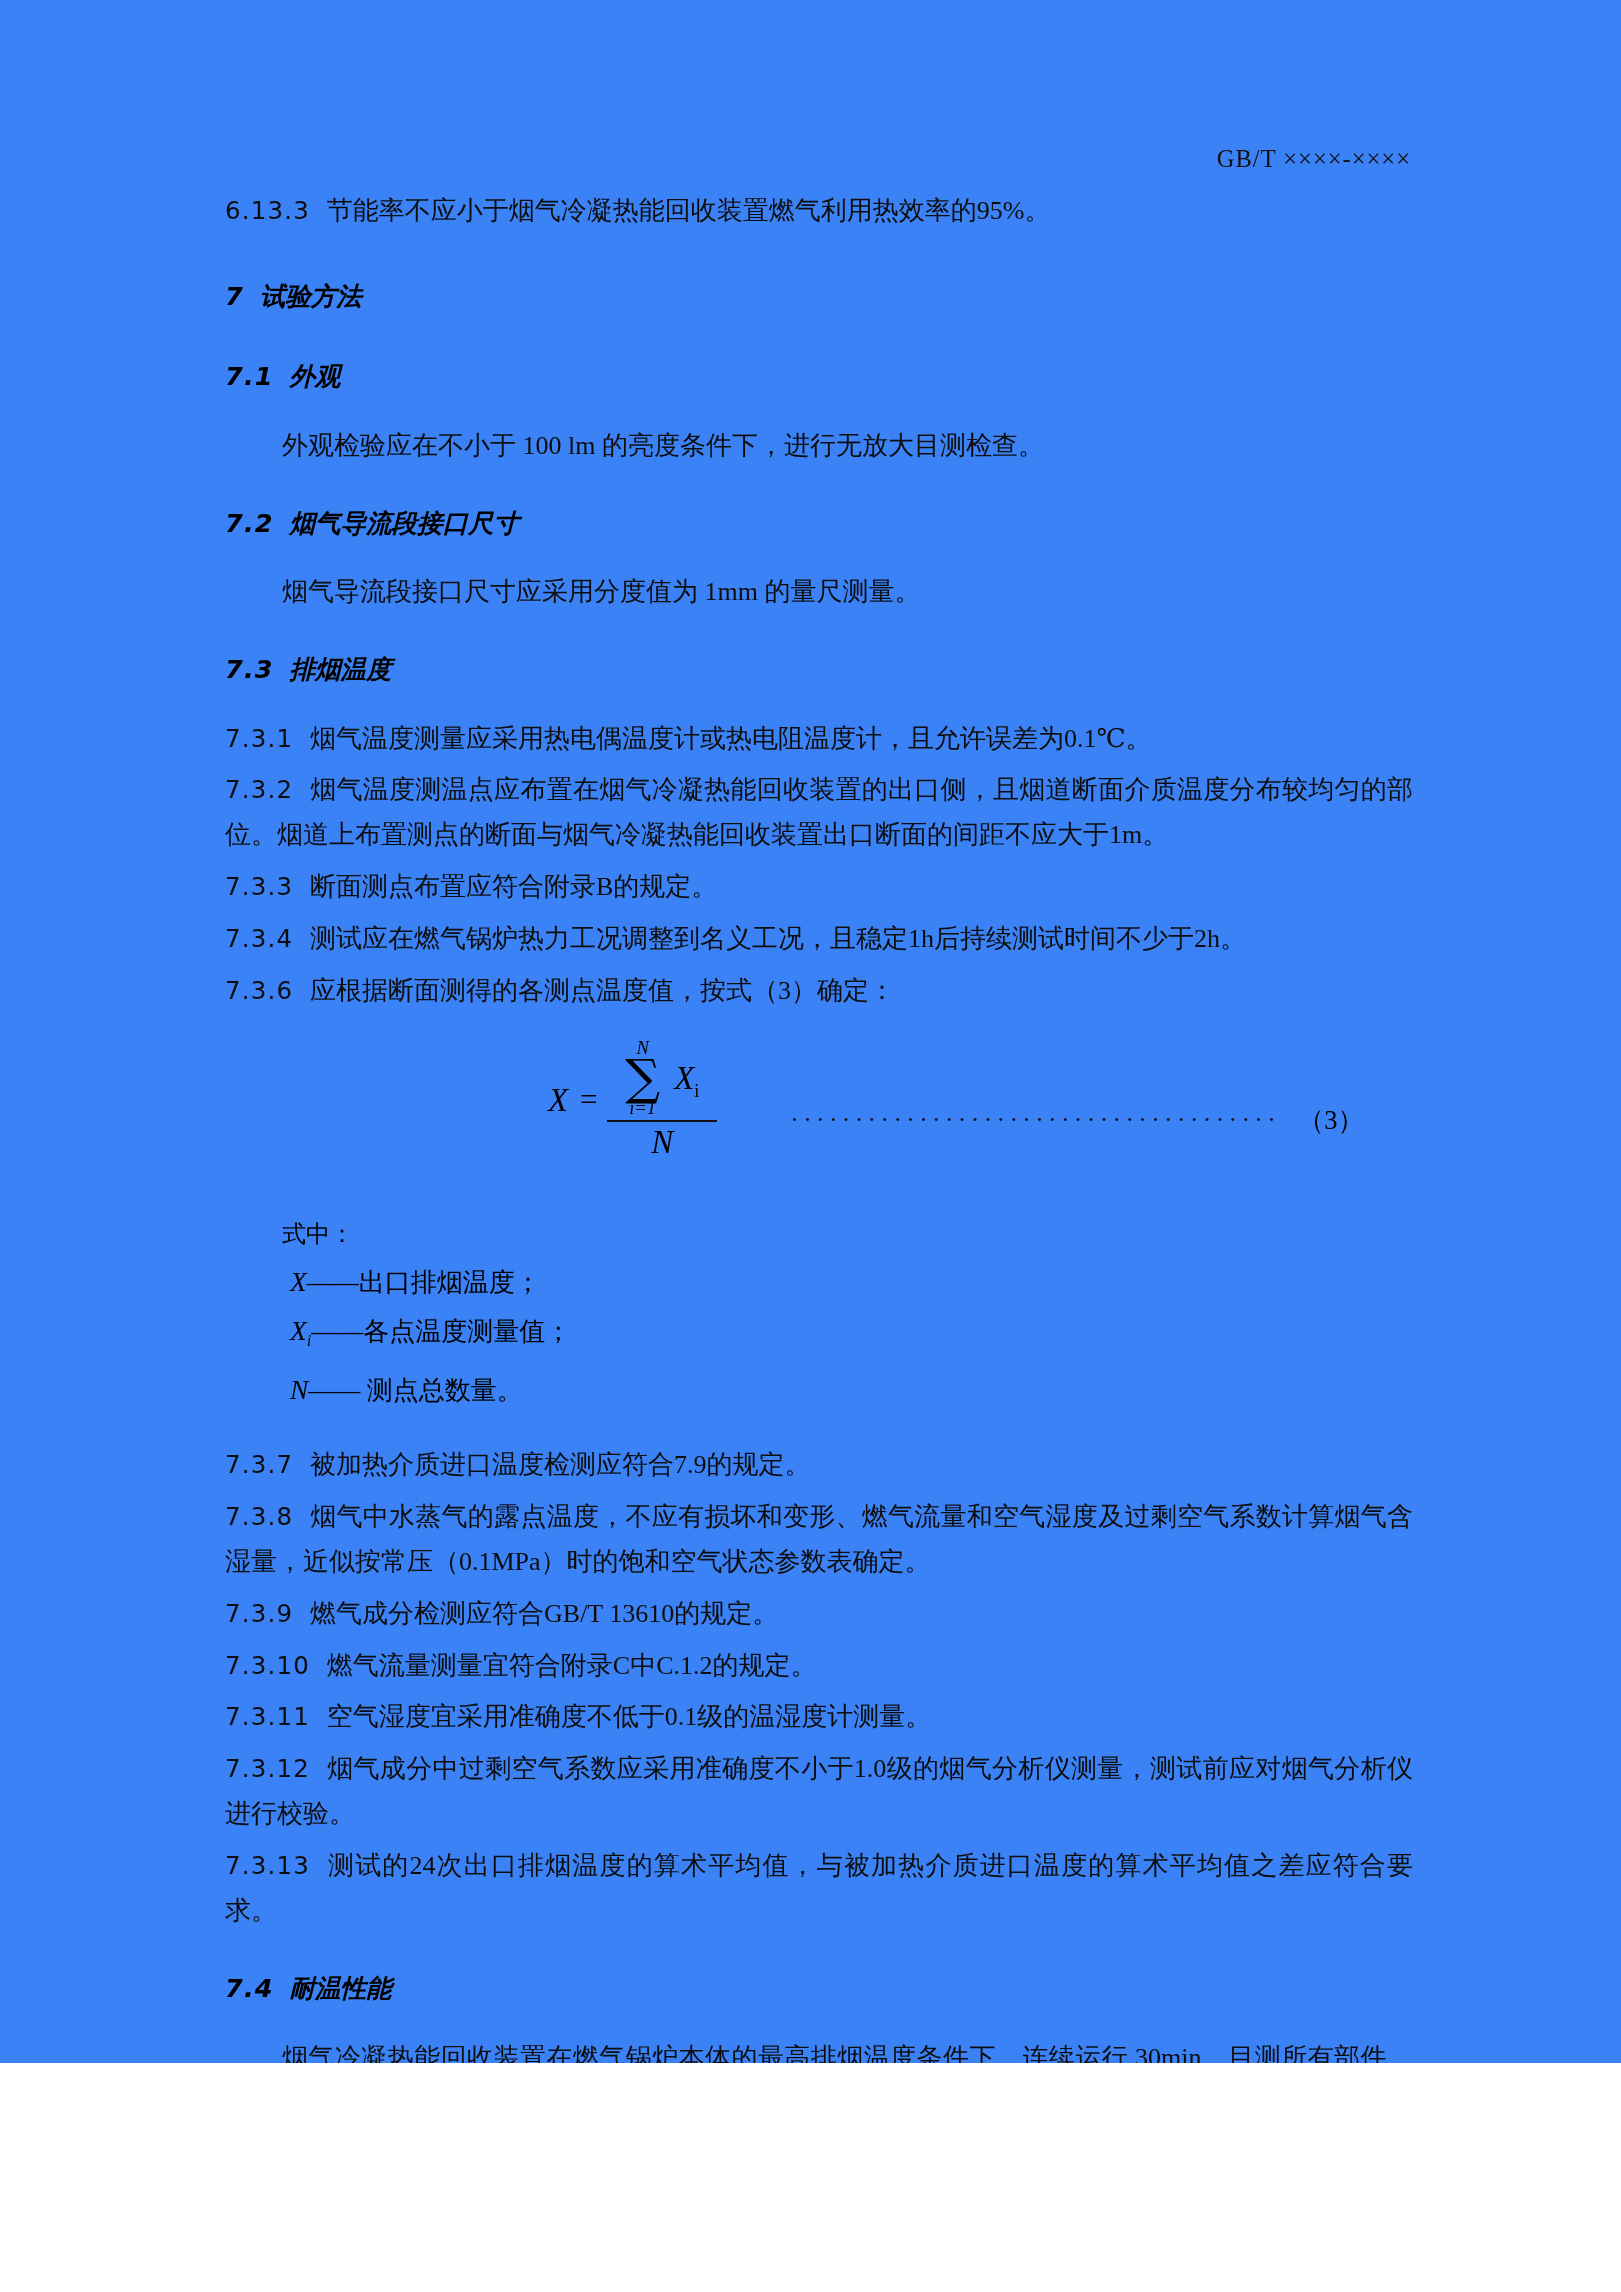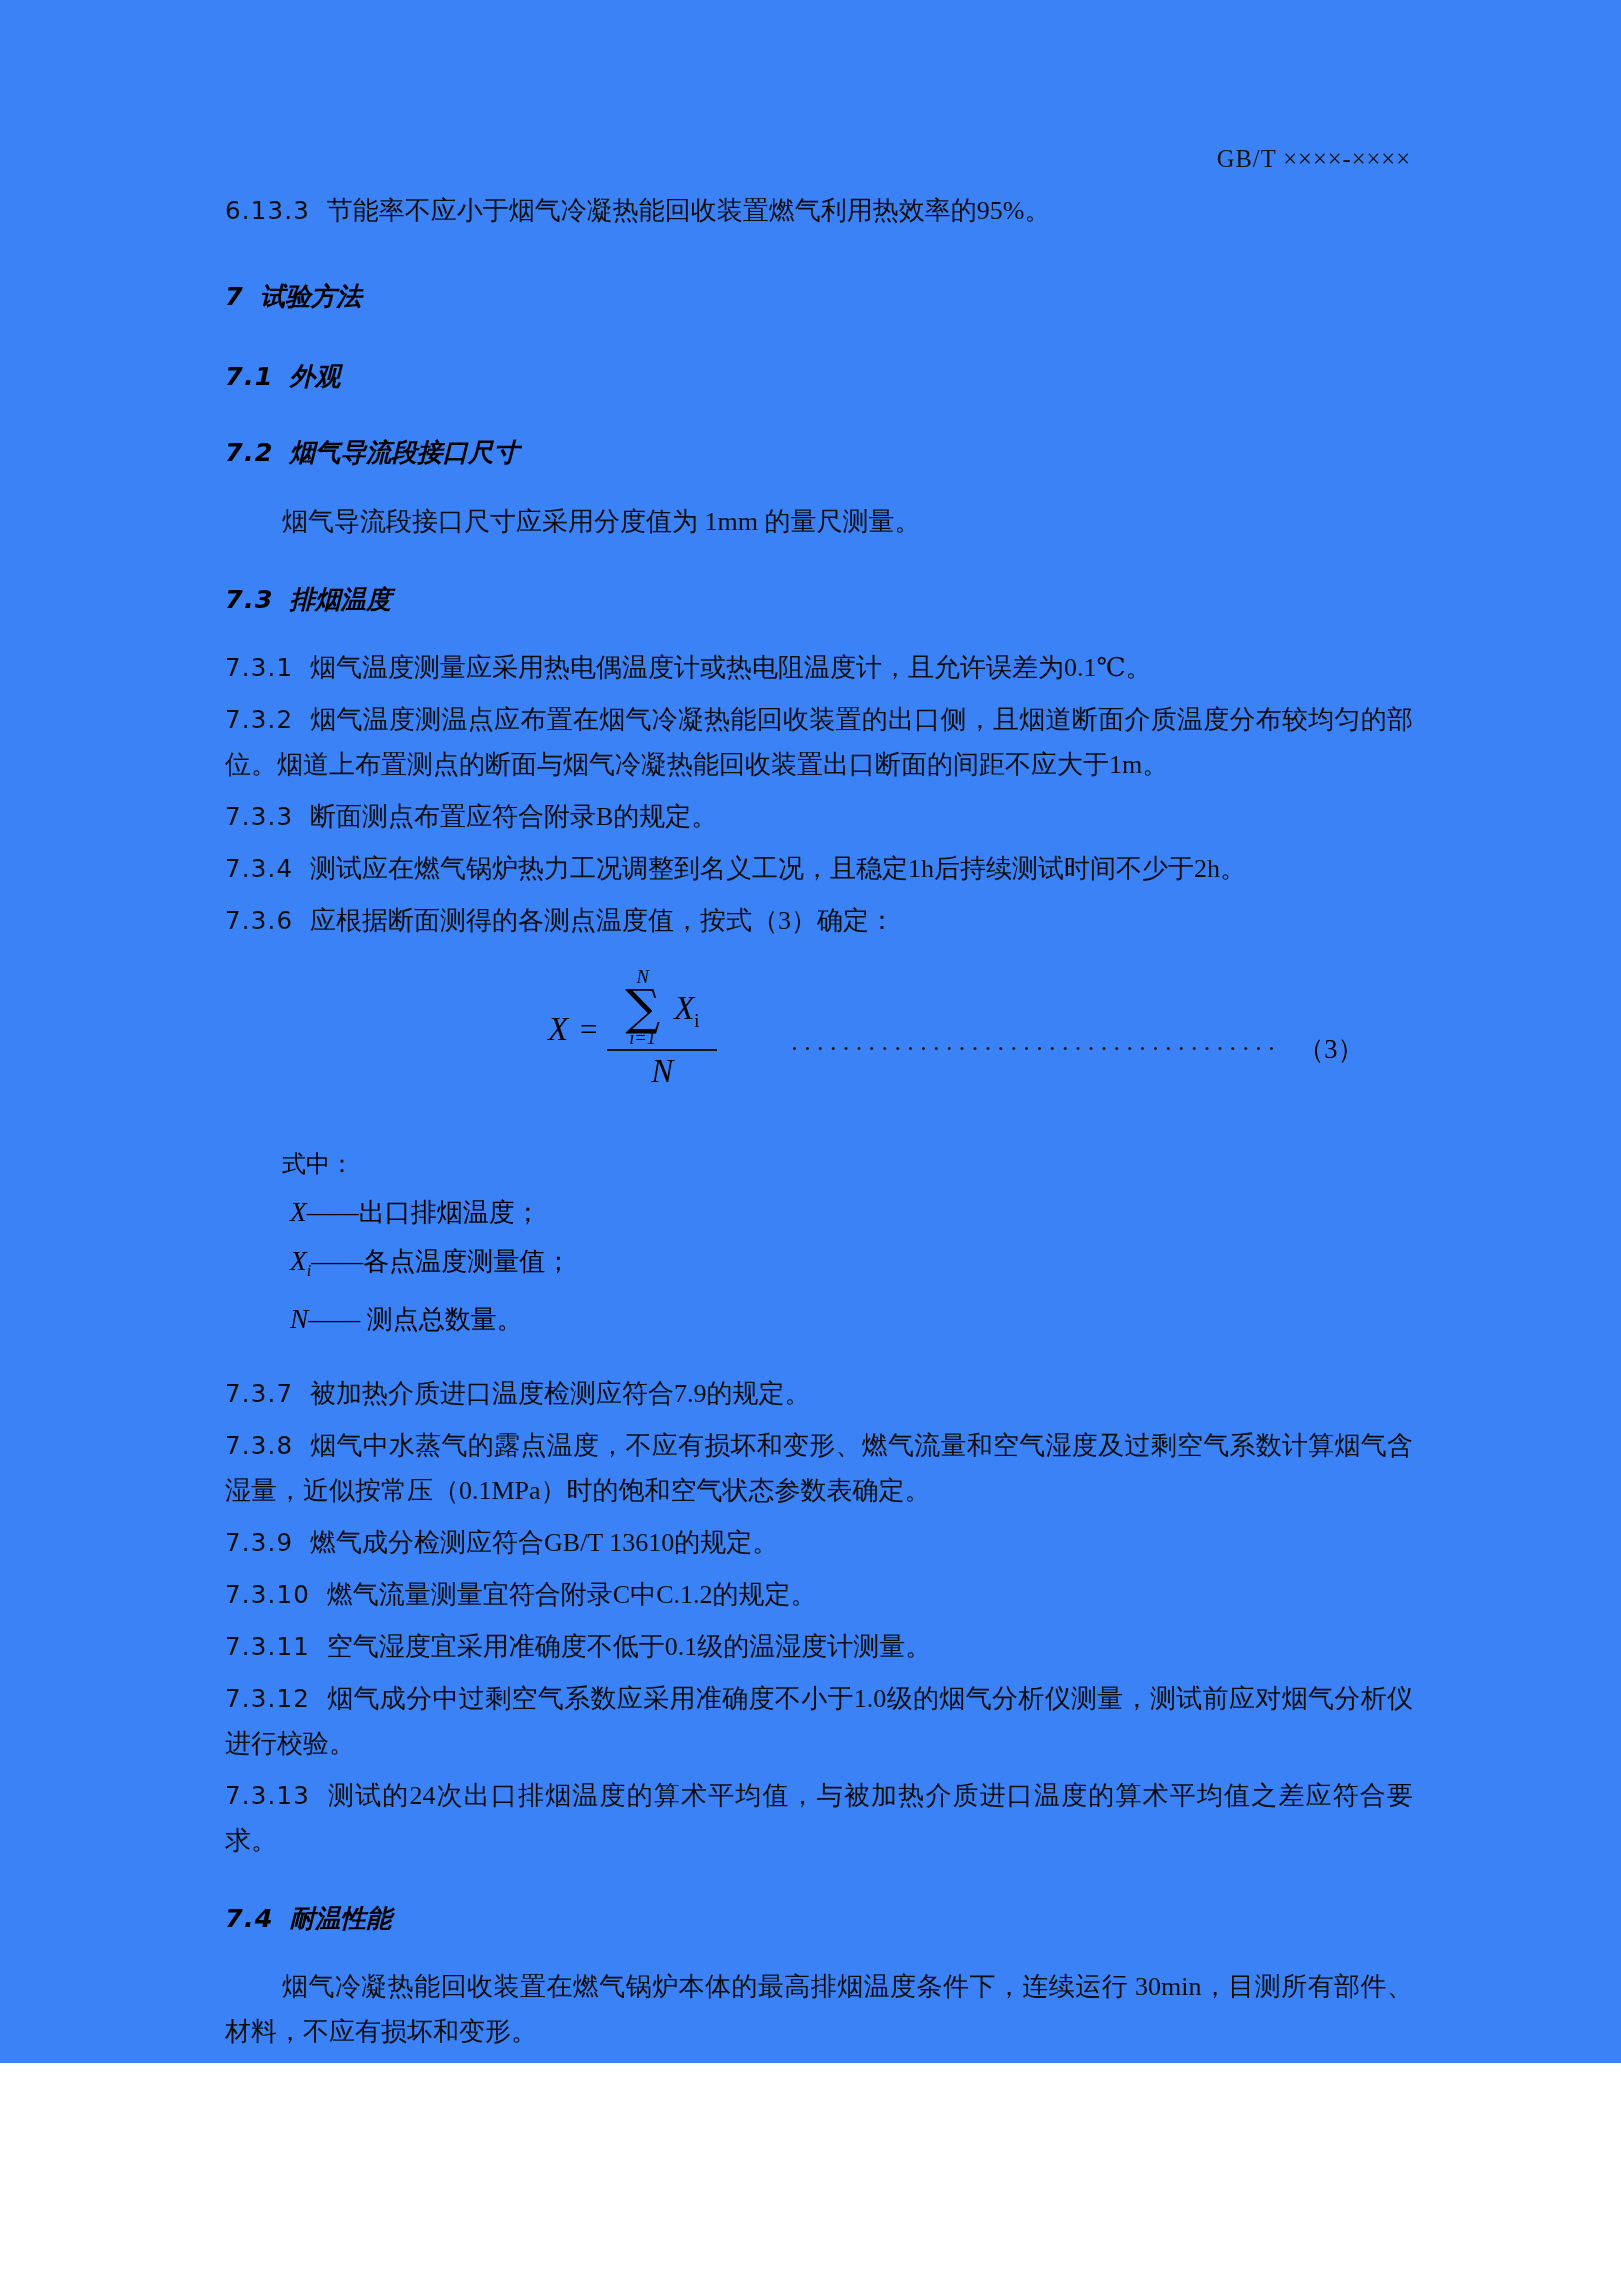--- a/index.html
+++ b/index.html
@@ -229,20 +229,21 @@
       <span class="num">6.13.3</span><span>节能率不应小于烟气冷凝热能回收装置燃气利用热效率的95%。</span>
     </p>
 
     <p class="heading h1">
       <span class="num">7</span><span>试验方法</span>
     </p>
 
     <p class="heading h2">
       <span class="num">7.1</span><span>外观</span>
     </p>
+    <p class="body-par">外观检验应在不小于 100 lm 的亮度条件下，进行无放大目测检查。</p>
 
     <p class="heading h2">
       <span class="num">7.2</span><span>烟气导流段接口尺寸</span>
     </p>
     <p class="body-par">烟气导流段接口尺寸应采用分度值为 1mm 的量尺测量。</p>
 
     <p class="heading h2">
       <span class="num">7.3</span><span>排烟温度</span>
     </p>
 

